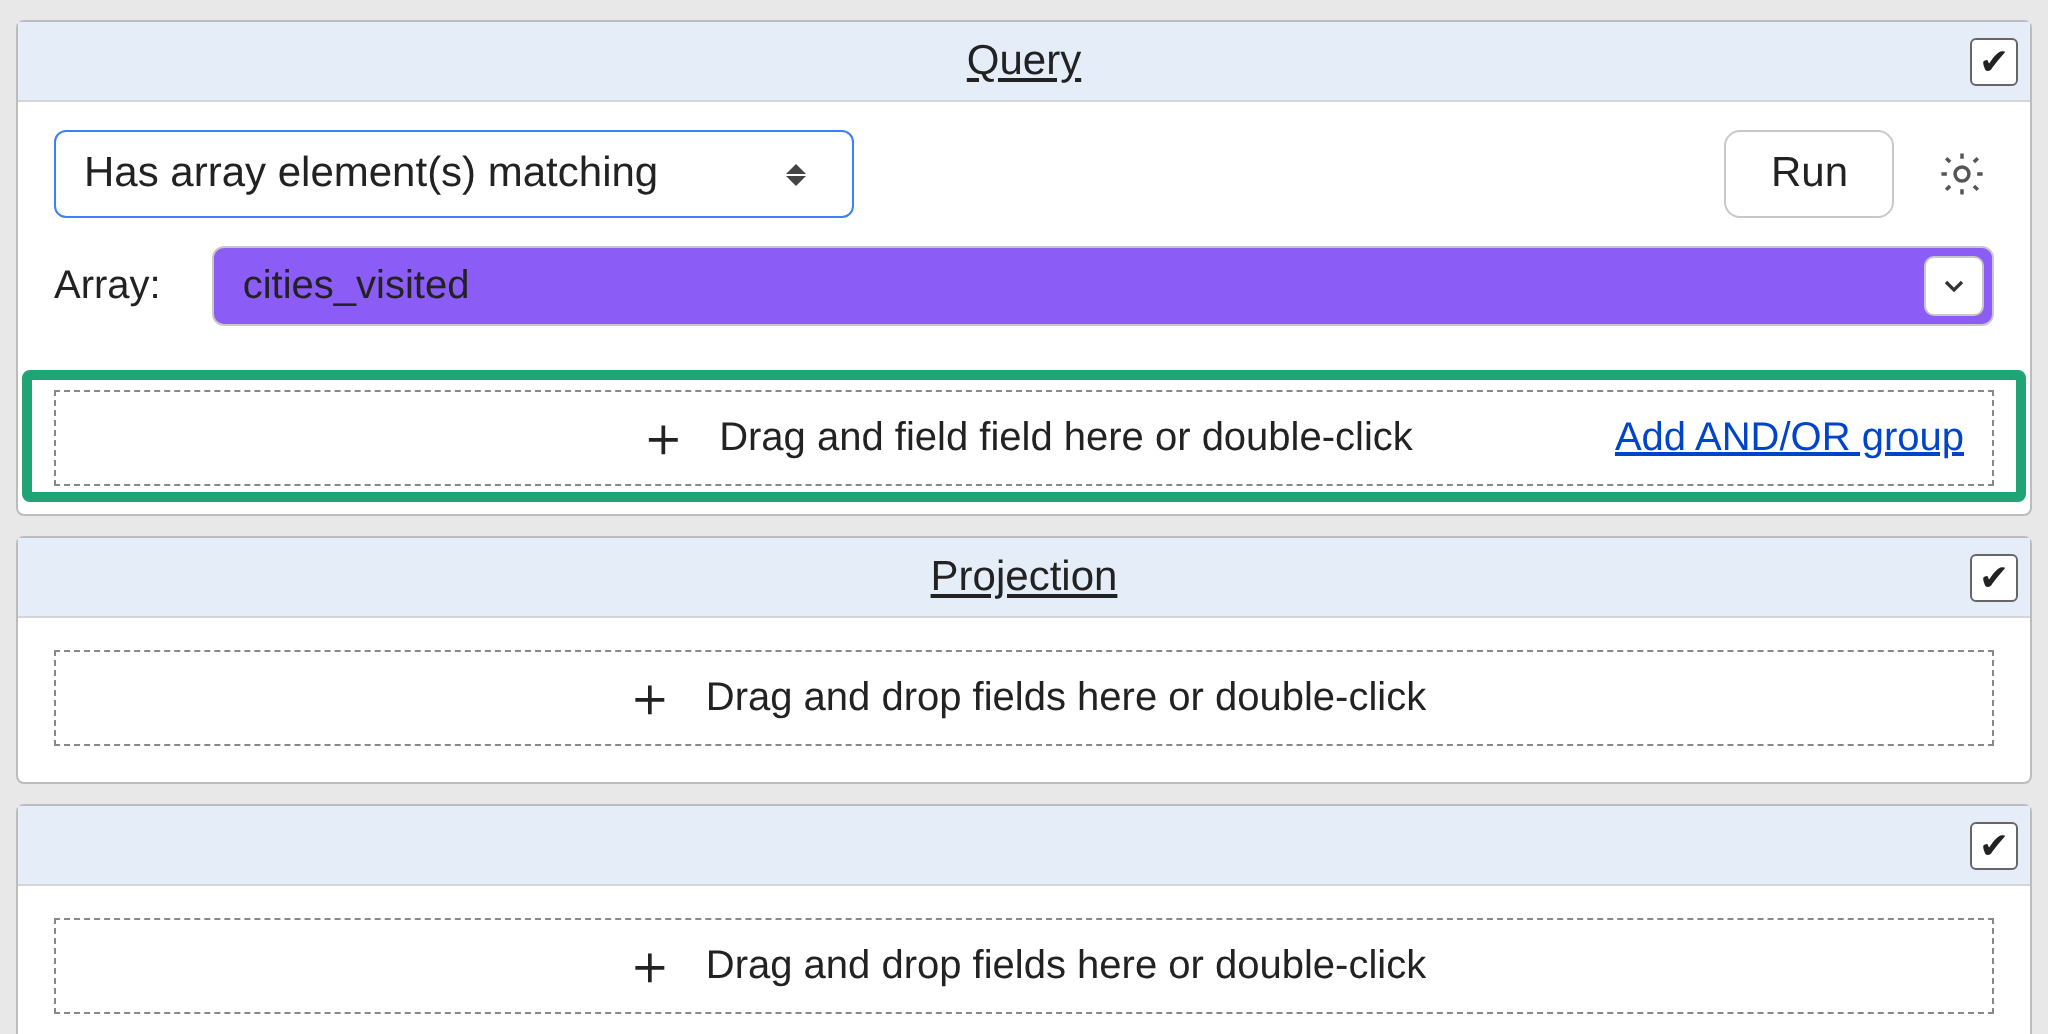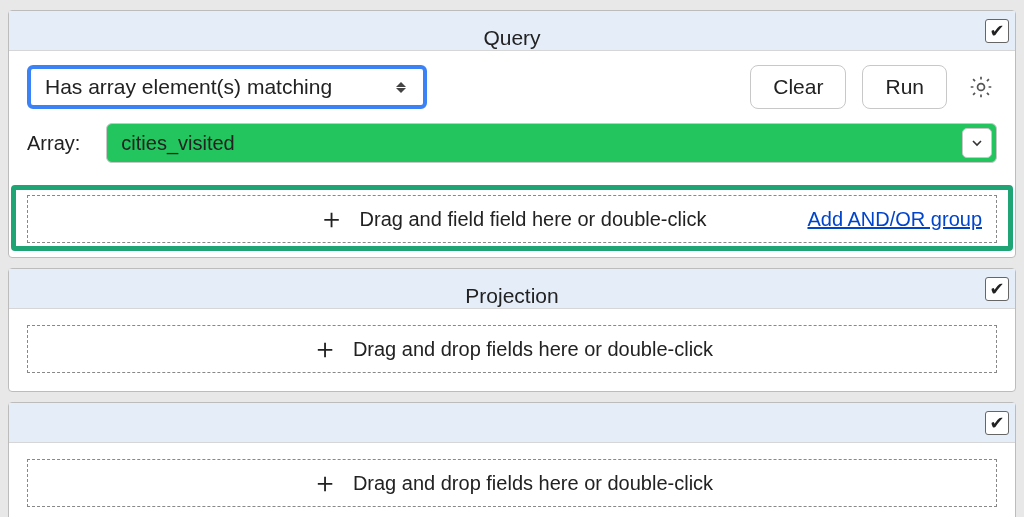--- a/index.html
+++ b/index.html
@@ -31,23 +31,24 @@
   .section {
     background: var(--white);
     border: 1px solid #bcbcbc;
     border-radius: 4px;
     margin-bottom: 10px;
   }
   .sec-header {
     background: var(--section-hdr-bg);
     height: 40px;
     display: flex;
-    align-items: flex-end;
+    align-items: center;
     position: relative;
     border-bottom: 1px solid #d6d6d6;
+    text-decoration: underline;
   }
   .sec-title {
     flex: 1;
     text-align: center;
     font-size: 21px;
   }
   .sec-check {
     position: absolute;
     right: 6px;
     top: 50%;
@@ -70,21 +71,21 @@
 
   
   .controls {
     display: flex;
     align-items: center;
     gap: 16px;
     margin-bottom: 14px;
   }
   .dropdown {
     height: 44px;
-    border: 4px solid #3b82f6;
+    border: 1px solid #3b82f6;
     border-radius: 6px;
     background: #fff;
     display: flex;
     align-items: center;
     padding: 16px 14px;
     font-size: 21px;
     position: relative;
     gap: 44px;
   }
   .dropdown .updown {
@@ -125,21 +126,21 @@
     display: flex;
     align-items: center;
     gap: 26px;
   }
   .array-label { font-size: 20px; }
   .array-field {
     flex: 1;
     height: 40px;
     border: 1px solid #c8c8c8;
     border-radius: 6px;
-    background: #22c55e;
+    background: #8b5cf6;
     display: flex;
     align-items: center;
     padding: 0 14px;
     font-size: 20px;
     position: relative;
   }
   .array-field .chev {
     position: absolute;
     right: 4px; top: 4px; bottom: 4px;
     width: 30px;
@@ -213,23 +214,20 @@
     <div class="sec-body">
       <div class="controls">
         <div class="dropdown" style="min-width:400px">
           <span>Has array element(s) matching</span>
           <span class="updown">
             <span class="tri up"></span>
             <span class="tri dn"></span>
           </span>
         </div>
         <div class="spacer"></div>
-        <div class="btn">
-          <span>Clear</span>
-        </div>
         <div class="btn">
           <span>Run</span>
         </div>
         <div class="gear-btn">
           <svg width="26" height="26" viewBox="0 0 24 24" fill="none" stroke="#555" stroke-width="1.6">
             <circle cx="12" cy="12" r="3.2"></circle>
             <path d="M12 2.5v2.5M12 19v2.5M4.7 4.7l1.8 1.8M17.5 17.5l1.8 1.8M2.5 12h2.5M19 12h2.5M4.7 19.3l1.8-1.8M17.5 6.5l1.8-1.8"></path>
           </svg>
         </div>
       </div>

